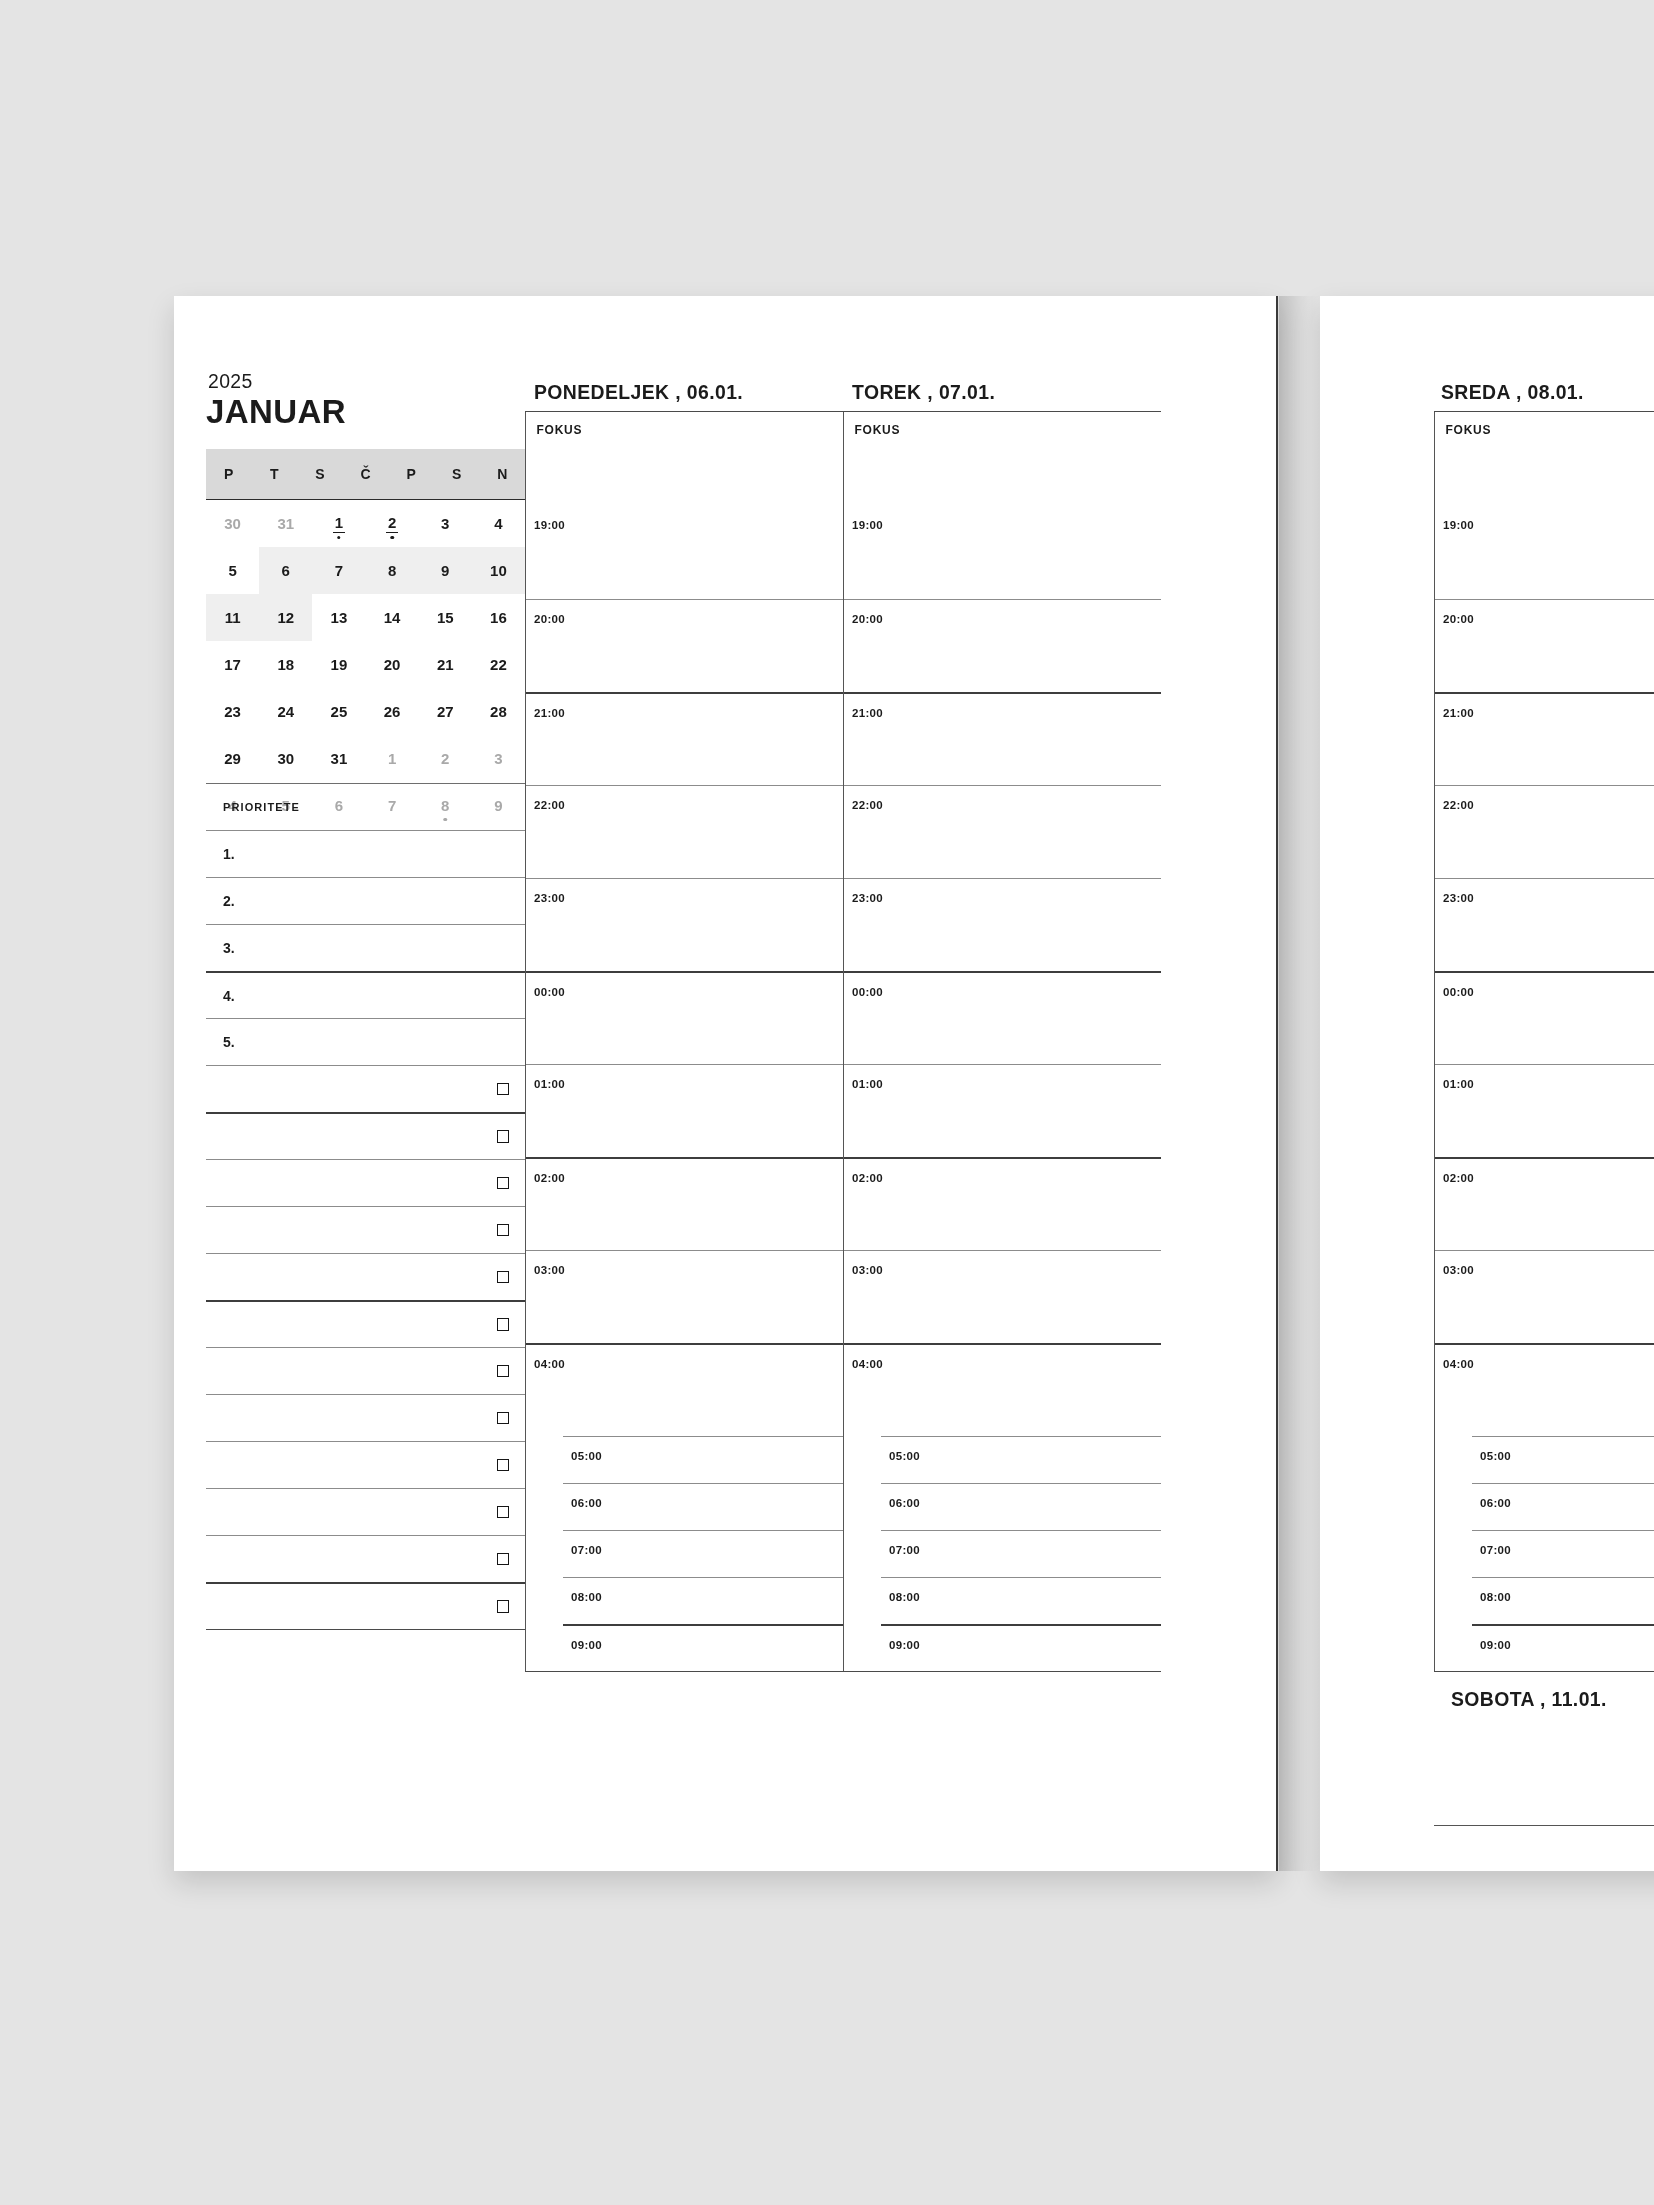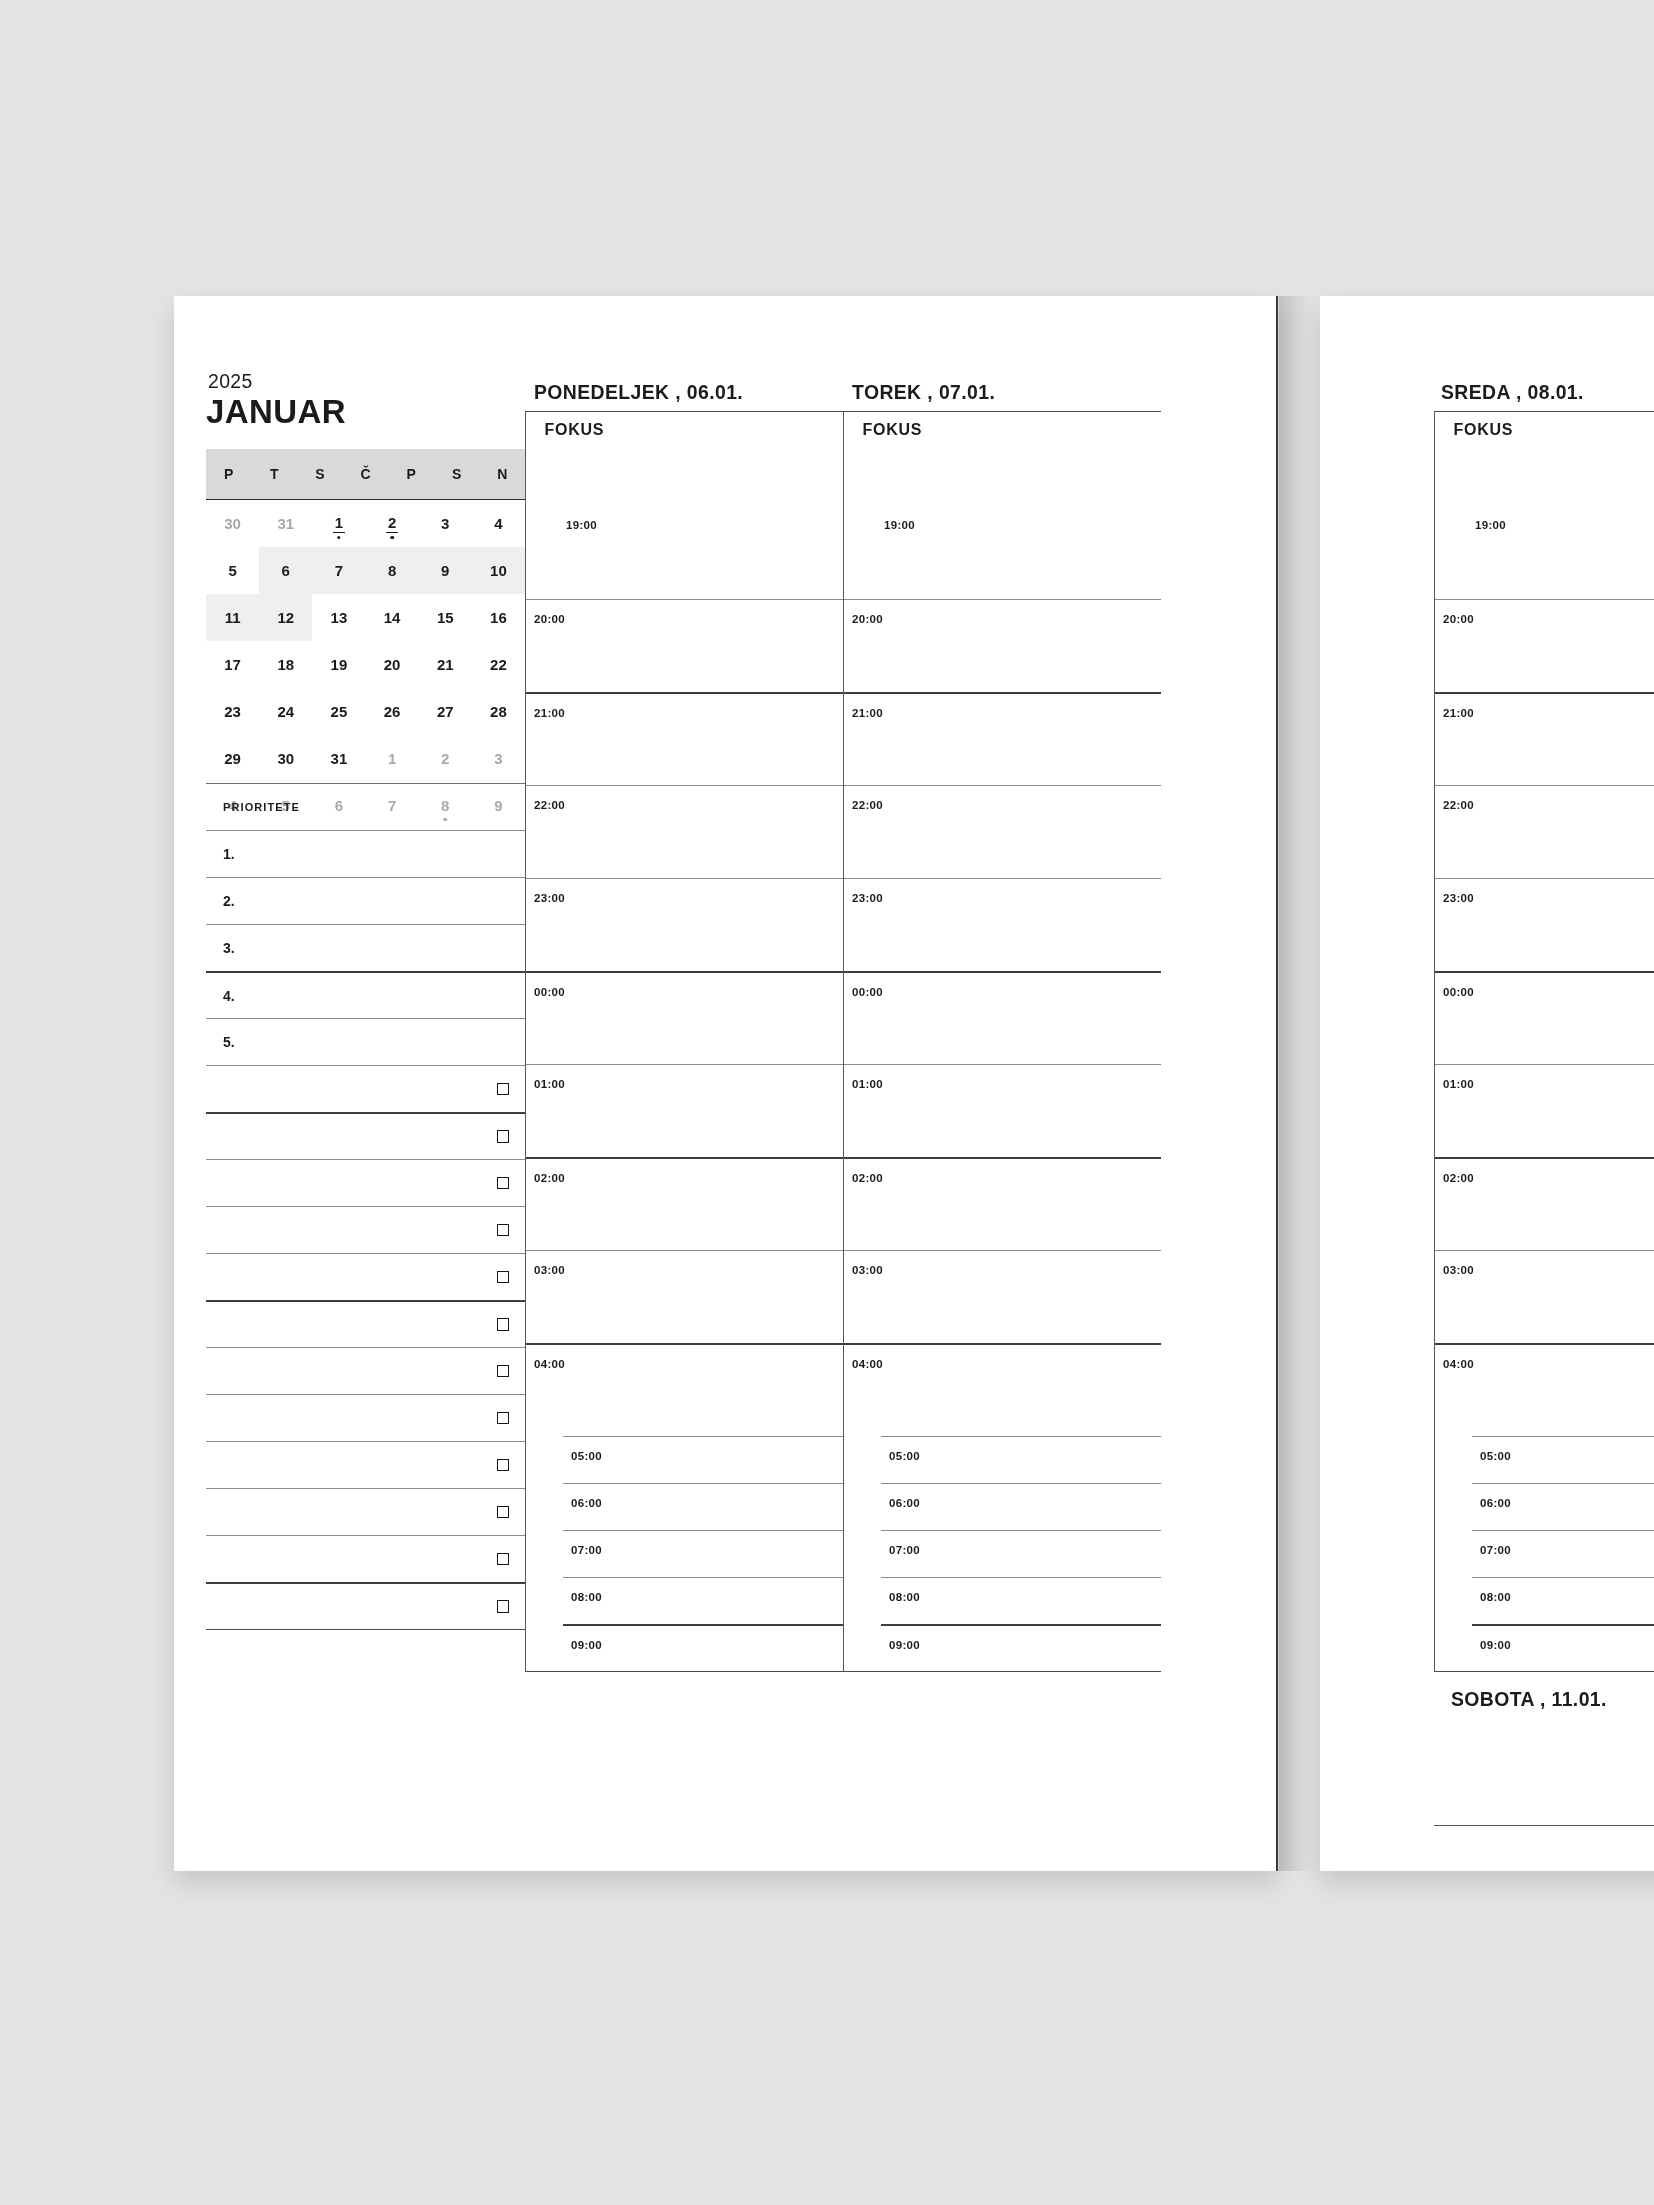--- a/index.html
+++ b/index.html
@@ -77,26 +77,26 @@
     display:flex;
     border-top:0.9px solid #4a4a4a; border-bottom:1.8px solid #4a4a4a;
   }
   .sched-r {
     position:absolute; left:114px; top:115px; width:416px;
     display:flex;
     border-top:0.9px solid #4a4a4a; border-bottom:1.8px solid #4a4a4a;
   }
   .col { flex:1 1 0; border-left:0.9px solid #555; }
   .fokus-cell { height:94px; padding:8.8px 0 0 10.6px; }
-  .fokus-label { font-size:16px; font-weight:700; letter-spacing:0.7px;margin-left:8px; }
+  .fokus-label { font-size:12px; font-weight:700; letter-spacing:0.7px; }
   .cell { border-top:0.9px solid #8c8c8c; padding:9.7px 0 0 8px; }
   .cell.em { border-top:2.6px solid #3d3d3d; }
   .cell.h2 { height:93px; }
   .cell.h1 { height:47px;margin-left:37px; }
-  .cell:first-of-type { border-top:none;margin-left:32px; }
+  .cell:first-of-type { border-top:none; }
   .time { font-size:11.5px; font-weight:700; letter-spacing:0.3px; }
 
   
   .notes {
     position:absolute; left:32px; top:1387px; width:955px; height:139px;
     background:#f0f0f0; padding:14px 0 0 17px;
   }
   .notes-title { font-size:16px; font-weight:700; letter-spacing:0.9px; }
 
   .sob-line { position:absolute; left:114px; top:1529px; width:416px; border-top:0.9px solid #555; }

